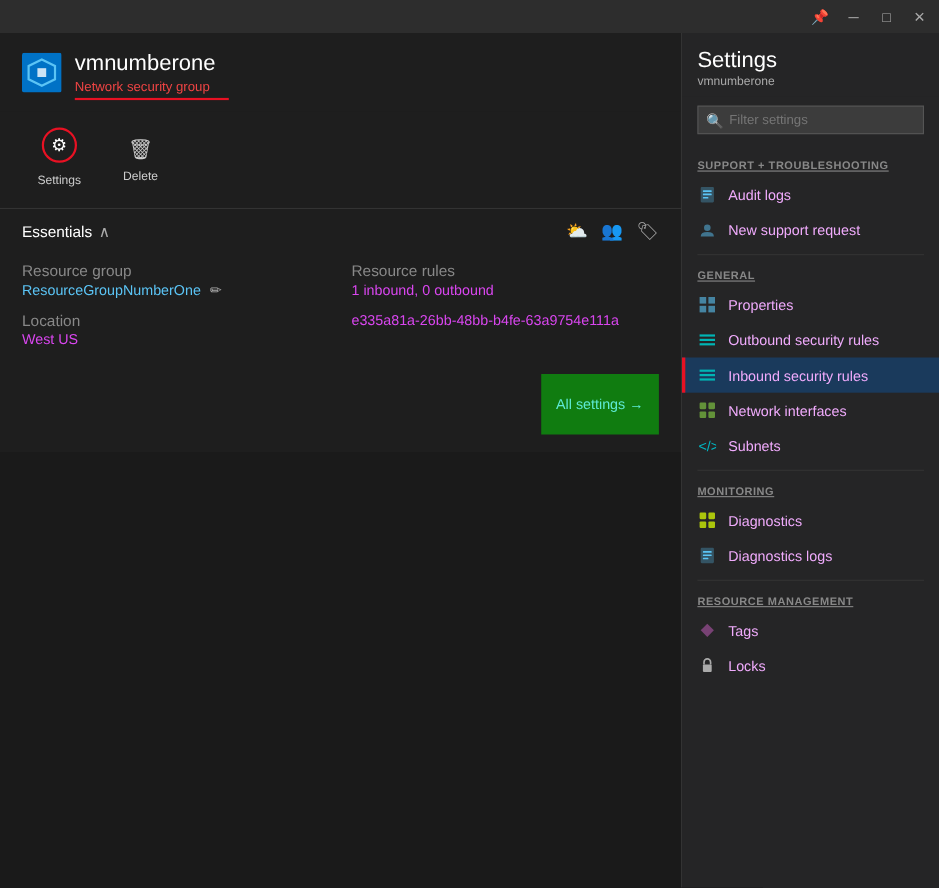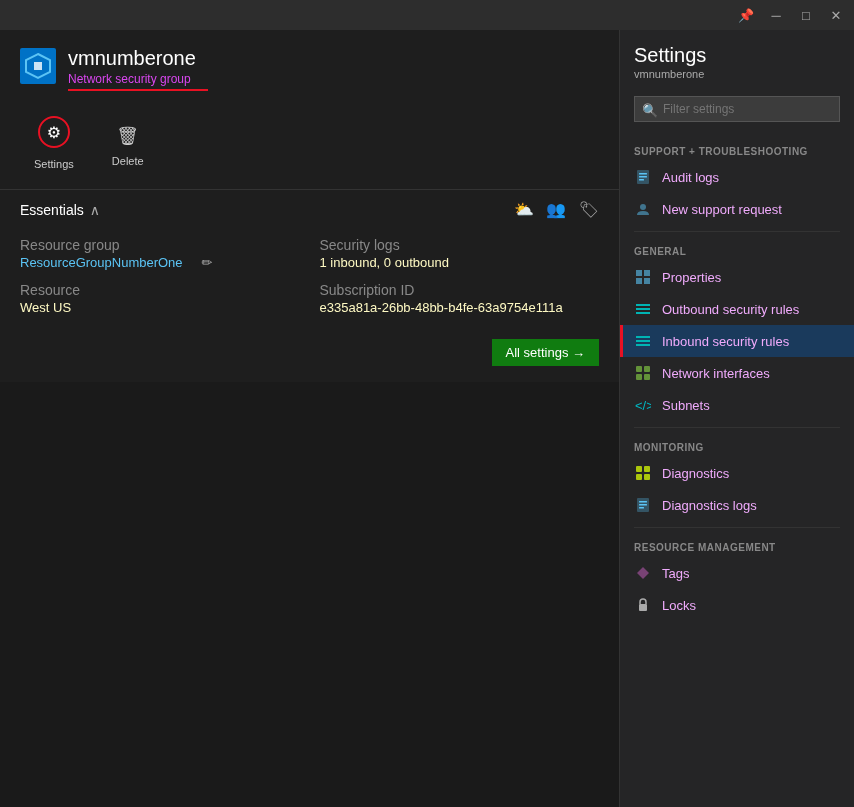--- a/index.html
+++ b/index.html
@@ -72,21 +72,21 @@
       flex: 1;
     }
     .resource-title {
       font-size: 20px;
       font-weight: 300;
       color: #fff;
       line-height: 1.2;
     }
     .resource-subtitle {
       font-size: 12px;
-      color: #d946ef;
+      color: #ef4444;
       margin-top: 2px;
     }
     .resource-underline {
       width: 140px;
       height: 2px;
       background: #e81123;
       margin-top: 3px;
     }
 
     
@@ -171,48 +171,48 @@
       display: flex;
       flex-direction: column;
       gap: 2px;
     }
     .field-label {
       font-size: 14px;
       color: #888;
     }
     .field-value {
       font-size: 13px;
-      color: #fef9c3;
+      color: #d946ef;
     }
     .field-value.link {
       color: #5bc4f5;
       cursor: pointer;
     }
     .field-edit-row {
       display: flex;
       align-items: center;
-      gap: 19px;
+      gap: 8px;
     }
     .edit-icon {
       color: #aaa;
       cursor: pointer;
       font-size: 13px;
     }
 
     
     .all-settings-bar {
       padding: 8px 20px 16px 20px;
       display: flex;
       justify-content: flex-end;
     }
     .all-settings-btn {
       background: #107c10;
-      color: #ffffff;
+      color: #5eead4;
       border: none;
-      padding: 6px 14px;
+      padding: 20px 14px;
       font-size: 13px;
       cursor: pointer;
       display: flex;
       align-items: center;
       gap: 6px;
     }
 
     
     .right-panel {
       width: 234px;
@@ -260,20 +260,21 @@
     }
 
     
     .settings-section-label {
       padding: 8px 14px 4px 14px;
       font-size: 10px;
       font-weight: 600;
       color: #888;
       letter-spacing: 0.5px;
       text-transform: uppercase;
+      text-decoration: underline;
     }
     .settings-item {
       display: flex;
       align-items: center;
       gap: 10px;
       padding: 7px 14px;
       cursor: pointer;
       position: relative;
     }
     .settings-item.active {
@@ -372,29 +373,28 @@
 
     <div class="essentials-content">
       <div class="essentials-field">
         <span class="field-label">Resource group</span>
         <div class="field-edit-row">
           <span class="field-value link">ResourceGroupNumberOne</span>
           <span class="edit-icon">✏</span>
         </div>
       </div>
       <div class="essentials-field">
-        <span class="field-label">Security logs</span>
+        <span class="field-label">Resource rules</span>
         <span class="field-value">1 inbound, 0 outbound</span>
       </div>
       <div class="essentials-field">
-        <span class="field-label">Resource</span>
+        <span class="field-label">Location</span>
         <span class="field-value">West US</span>
       </div>
       <div class="essentials-field">
-        <span class="field-label">Subscription ID</span>
         <span class="field-value">e335a81a-26bb-48bb-b4fe-63a9754e111a</span>
       </div>
     </div>
 
     <div class="all-settings-bar">
       <button class="all-settings-btn">All settings →</button>
     </div>
 
     <div style="flex:1; background:#1a1a1a;"></div>
 

